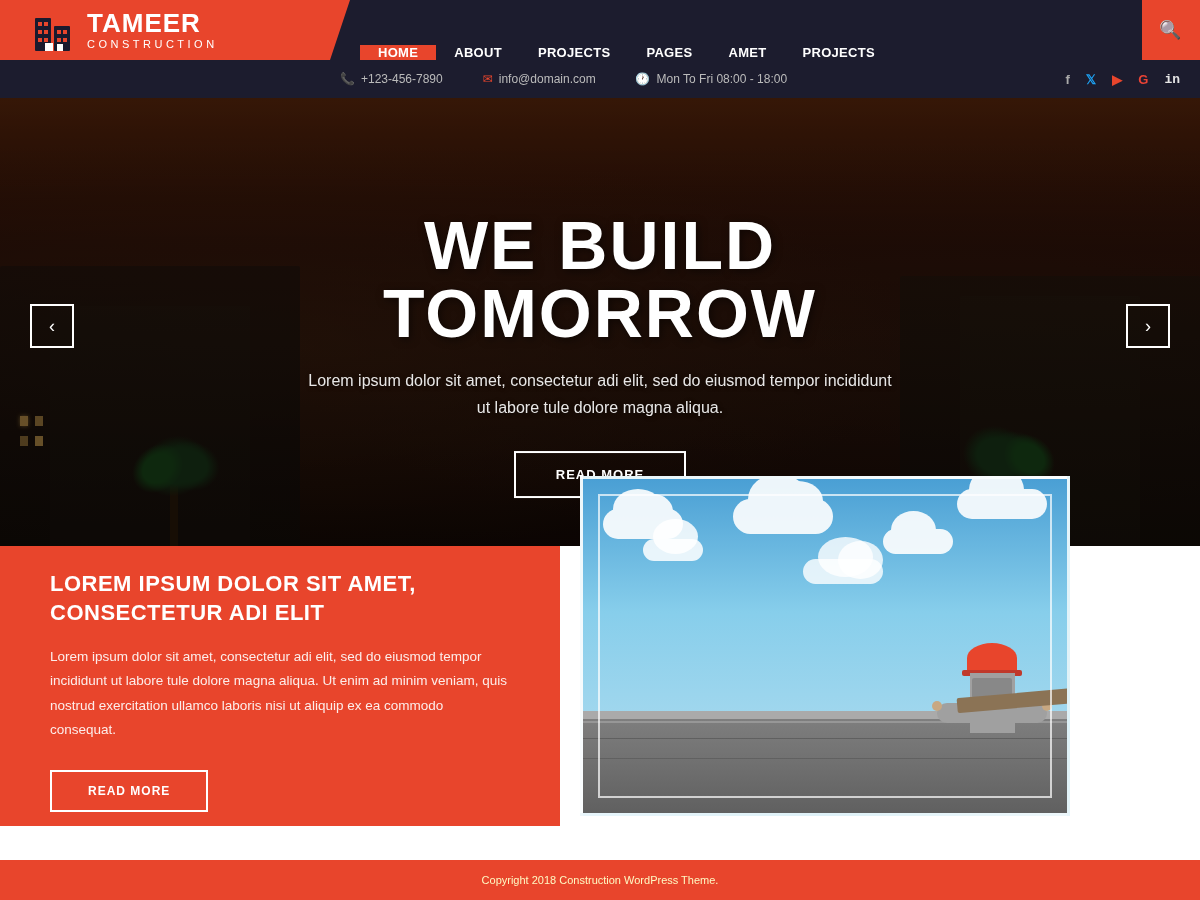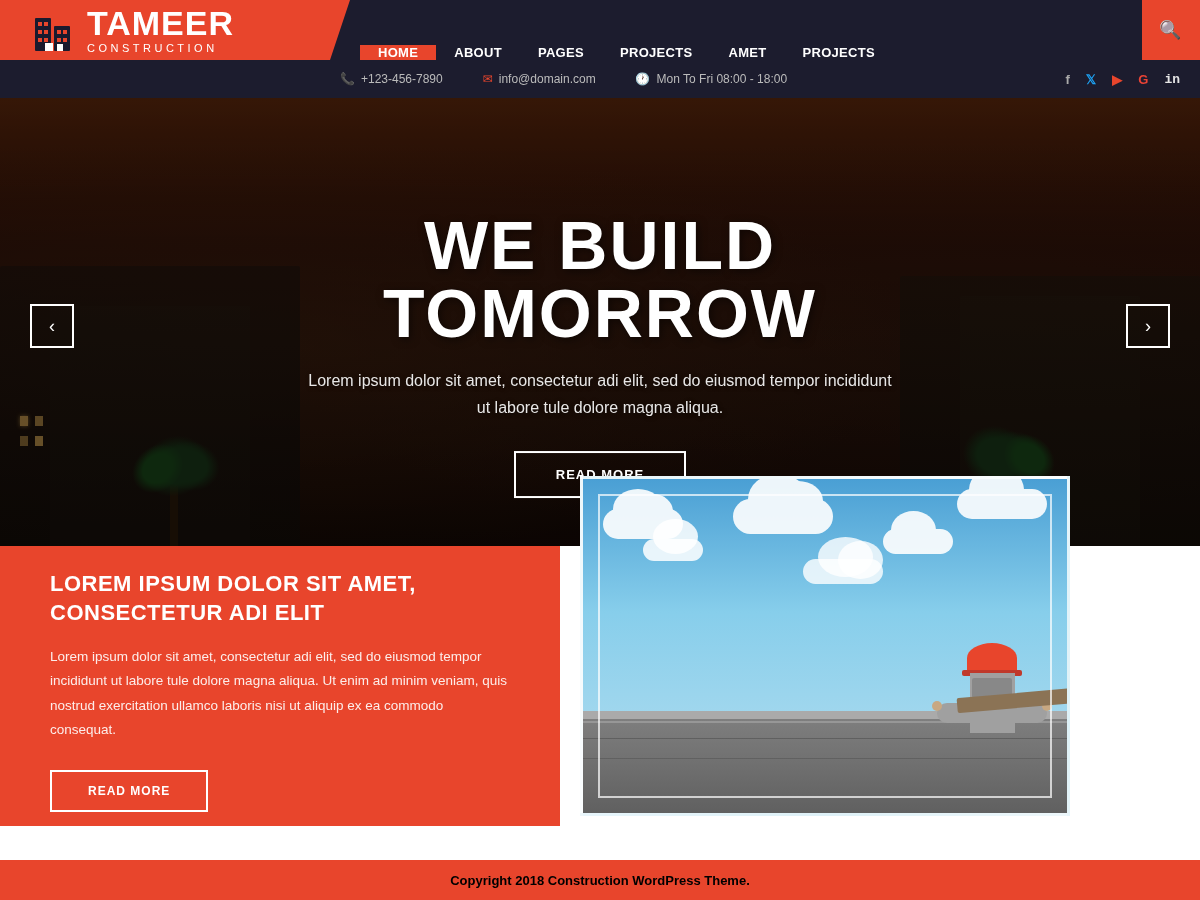--- a/index.html
+++ b/index.html
@@ -267,23 +267,23 @@
       display: flex;
       align-items: center;
       justify-content: center;
       position: absolute;
       bottom: 0;
       left: 0;
       right: 0;
     }
 
     .footer-text {
-      color: #000000;
-      font-size: 13px;
-      font-weight: 700;
+      color: #fef9c3;
+      font-size: 11px;
+      font-weight: 400;
     }
 
     
     .page {
       width: 1200px;
       height: 900px;
       position: relative;
       overflow: hidden;
     }
 
@@ -368,21 +368,21 @@
       flex-shrink: 0;
     }
 
     .logo-text {
       display: flex;
       flex-direction: column;
     }
 
     .logo-name {
       color: white;
-      font-size: 34px;
+      font-size: 26px;
       font-weight: 900;
       letter-spacing: 1px;
       line-height: 1;
     }
 
     .logo-tagline {
       color: white;
       font-size: 11px;
       letter-spacing: 3.5px;
       font-weight: 400;
@@ -448,22 +448,22 @@
         </svg>
         <div class="logo-text">
           <span class="logo-name">TAMEER</span>
           <span class="logo-tagline">CONSTRUCTION</span>
         </div>
       </div>
 
       <div class="nav-menu">
         <div class="nav-link active-nav">HOME</div>
         <div class="nav-link">ABOUT</div>
+        <div class="nav-link">PROJECTS</div>
         <div class="nav-link">PAGES</div>
-        <div class="nav-link">PROJECTS</div>
         <div class="nav-link">AMET</div>
         <div class="nav-link">PROJECTS</div>
       </div>
 
       <div class="search-btn">
         <span style="color:white;font-size:18px;">🔍</span>
       </div>
     </div>
 
     <div class="info-bar">

